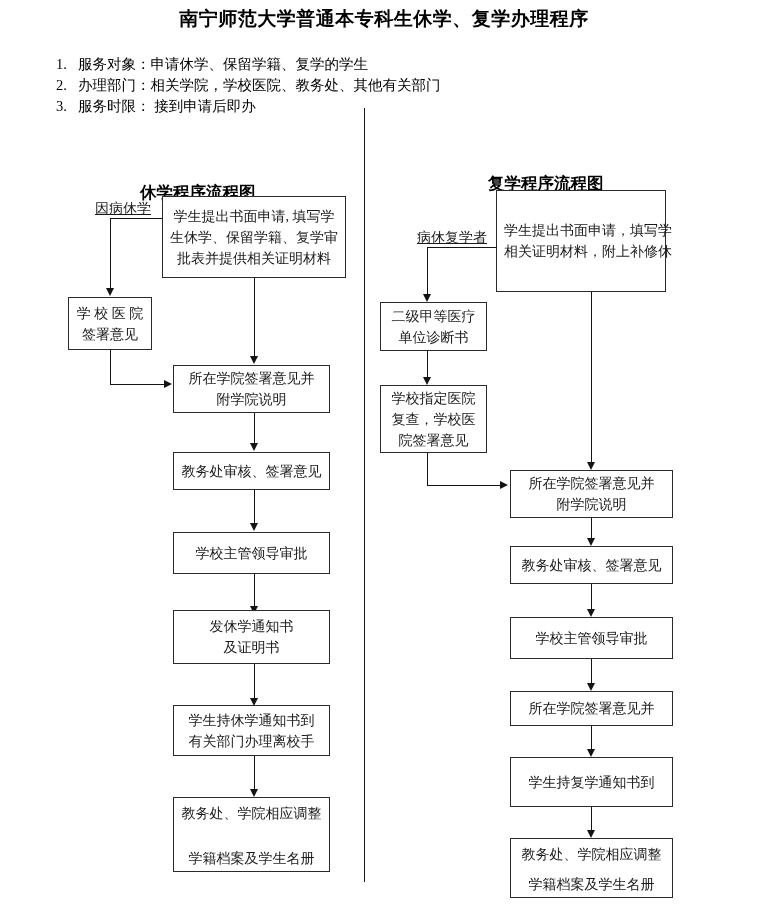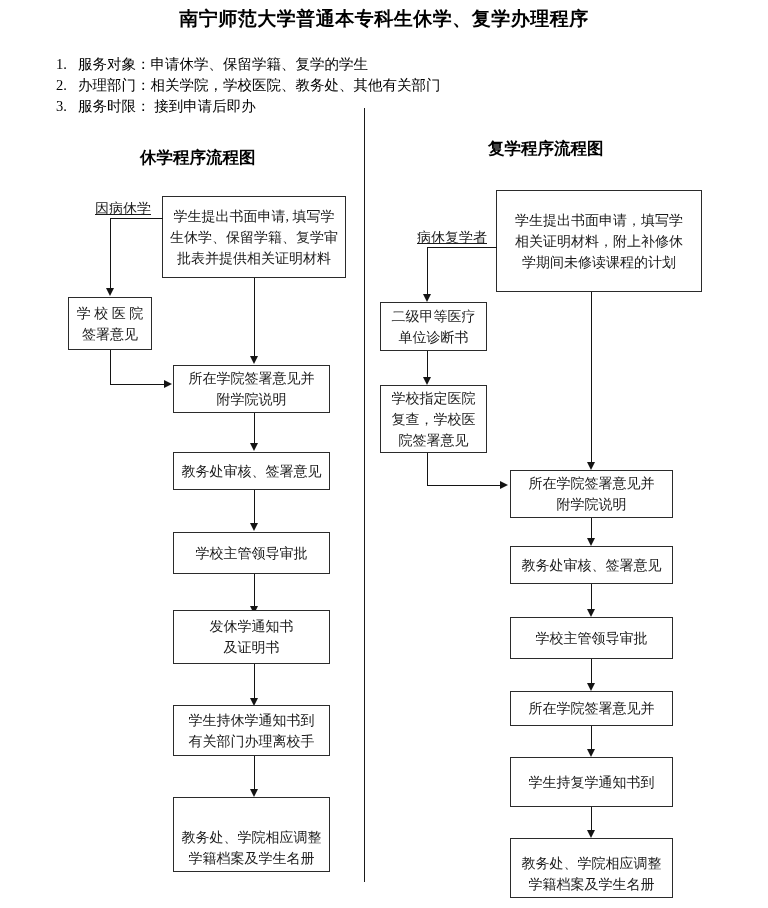--- a/index.html
+++ b/index.html
@@ -53,20 +53,21 @@
   }
   .intro-text { flex: 1 1 auto; }
 
   
   .col-heading {
     position: absolute;
     font-size: 16.5px;
     font-weight: bold;
     font-family: "Liberation Sans", "DejaVu Sans", sans-serif;
     white-space: nowrap;
+    margin-top: 35px;
   }
   #heading-left  { left: 140px; top: 147px; }
   #heading-right { left: 488px; top: 138px; }
 
   
   .divider {
     position: absolute;
     left: 364px;
     top: 108px;
     width: 1px;
@@ -84,21 +85,21 @@
     flex-direction: column;
     justify-content: center;
     font-size: 14px;
     line-height: 21px;
     color: #1a1a1a;
     padding: 2px 7px;
   }
   .node .ln { display: block; white-space: nowrap; }
   .node.center .ln { text-align: center; }
   .node.left .ln { text-align: center; }
-  .node.top-align { justify-content: flex-end; padding-top: 5px; }
+  .node.top-align { justify-content: space-between; padding-top: 5px; }
 
   
   .edge-label {
     position: absolute;
     font-size: 14px;
     line-height: 18px;
     white-space: nowrap;
     background: transparent;
     color: #1a1a1a;
     text-decoration: underline;
@@ -219,24 +220,23 @@
   <div class="vline" style="left:254px; top:756px; height:33px;"></div>
   <div class="arrow-down" style="left:249.5px; top:789px;"></div>
 
   <div class="node center top-align" style="left:173px; top:797px; width:157px; height:75px;">
     <span class="ln">教务处、学院相应调整</span>
     <span class="ln">学籍档案及学生名册</span>
   </div>
 
   <div class="edge-label" style="left:417px; top:229px;">病休复学者</div>
 
-  <div class="node left" style="left:496px; top:190px; width:206px; height:102px;">
+  <div class="node left" style="left:496px; top:190px; width:170px; height:102px;">
     <span class="ln">学生提出书面申请，填写学</span>
     <span class="ln">相关证明材料，附上补修休</span>
-    <span class="ln">学期间未修读课程的计划</span>
   </div>
 
   <div class="hline" style="left:427px; top:247px; width:70px;"></div>
   <div class="vline" style="left:427px; top:247px; height:47px;"></div>
   <div class="arrow-down" style="left:422.5px; top:294px;"></div>
 
   <div class="node left" style="left:380px; top:302px; width:107px; height:49px;">
     <span class="ln">二级甲等医疗</span>
     <span class="ln">单位诊断书</span>
   </div>

